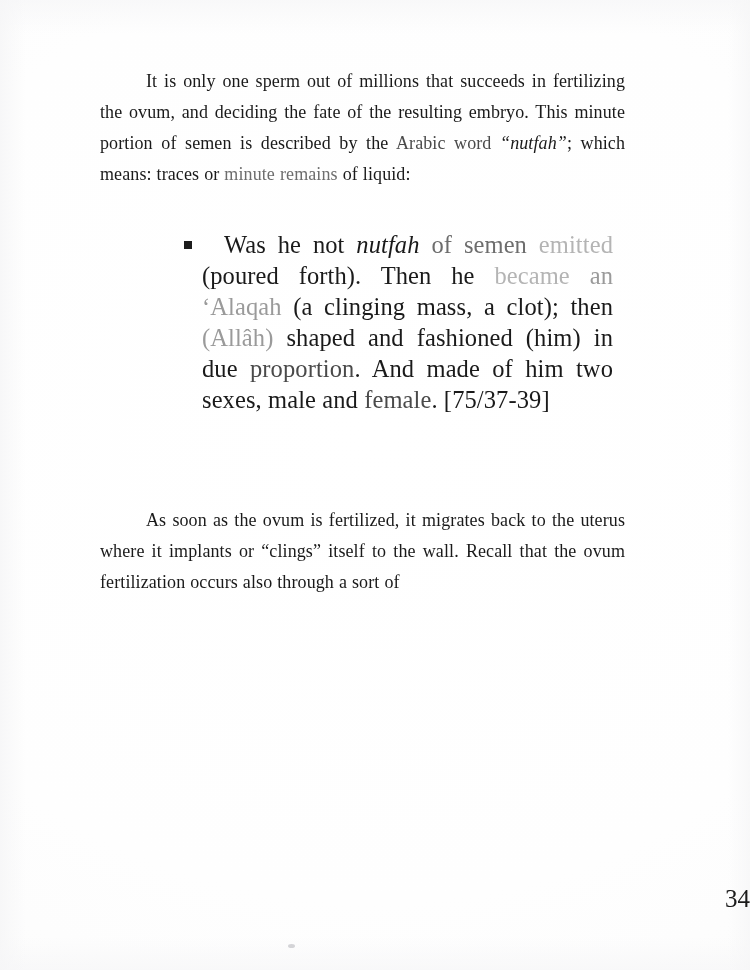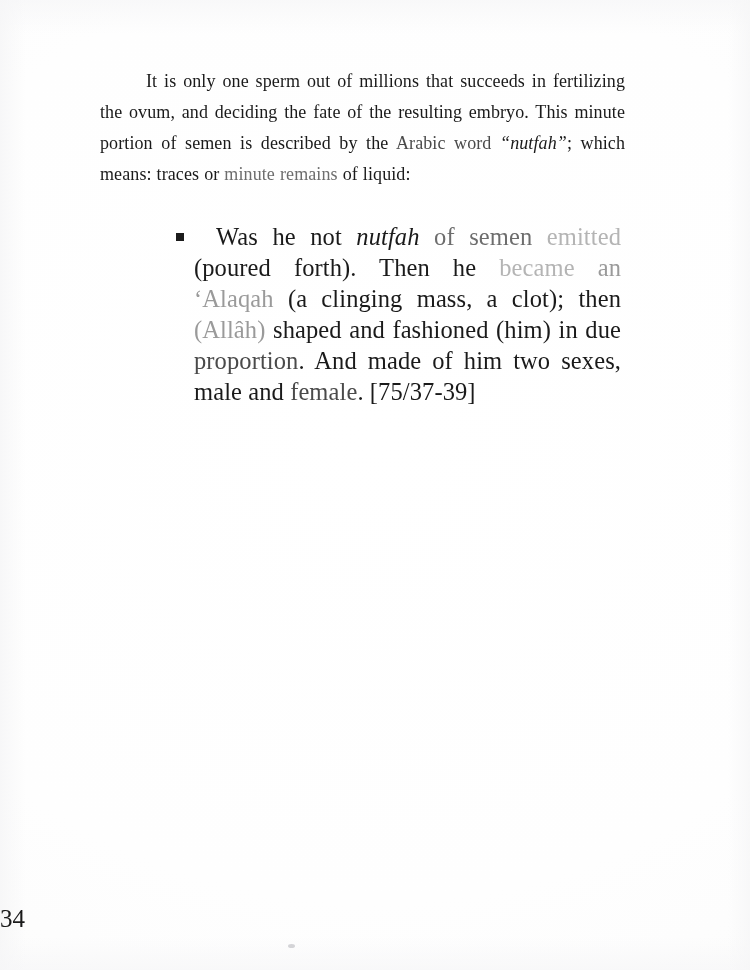--- a/index.html
+++ b/index.html
@@ -55,21 +55,21 @@
     letter-spacing: 0.1px;
     word-spacing: 0.4px;
   }
 
   .para-gap { height: 27px; }
   .para-gap-sm { height: 24px; }
 
   
   .quote-block {
     position: relative;
-    margin: 4px;
+    margin: 12px;
     padding-left: 90px;
   }
   .quote-bullet {
     position: absolute;
     left: 72px;
     top: 12px;
     width: 8px;
     height: 8px;
     background: #1c1c1c;
   }
@@ -91,25 +91,24 @@
   .ink-lighter { color: #9a9a9a; }
   .ink-faint   { color: #b4b4b4; }
   .ink-mid     { color: #4a4a4a; }
 
   
   #page-number {
     position: absolute;
     left: 0;
     right: 0;
     top: 884px;
-    text-align: left;
+    text-align: right;
     font-size: 25px;
     line-height: 30px;
     color: #1a1a1a;
-    margin-top: 20px;
   }
 
   
   #scan-speck {
     position: absolute;
     left: 288px;
     top: 944px;
     width: 7px;
     height: 4px;
     border-radius: 50%;
@@ -143,20 +142,24 @@
     </div>
 
     <div class="para-gap"></div>
 
 
     <div class="para-gap"></div>
 
 
     <div class="para-gap-sm"></div>
 
+    <p class="body-para"><span>As soon as the ovum is fertilized, it</span>
+      <span>migrates back to the uterus where it implants or</span>
+      <span>“clings” itself to the wall. Recall that the ovum</span>
+      <span>fertilization occurs also through a sort of</span></p>
 
   </div>
 
   <div id="page-number">34</div>
 
   <div id="scan-speck"></div>
 
 </div>
 
 </body></html>

